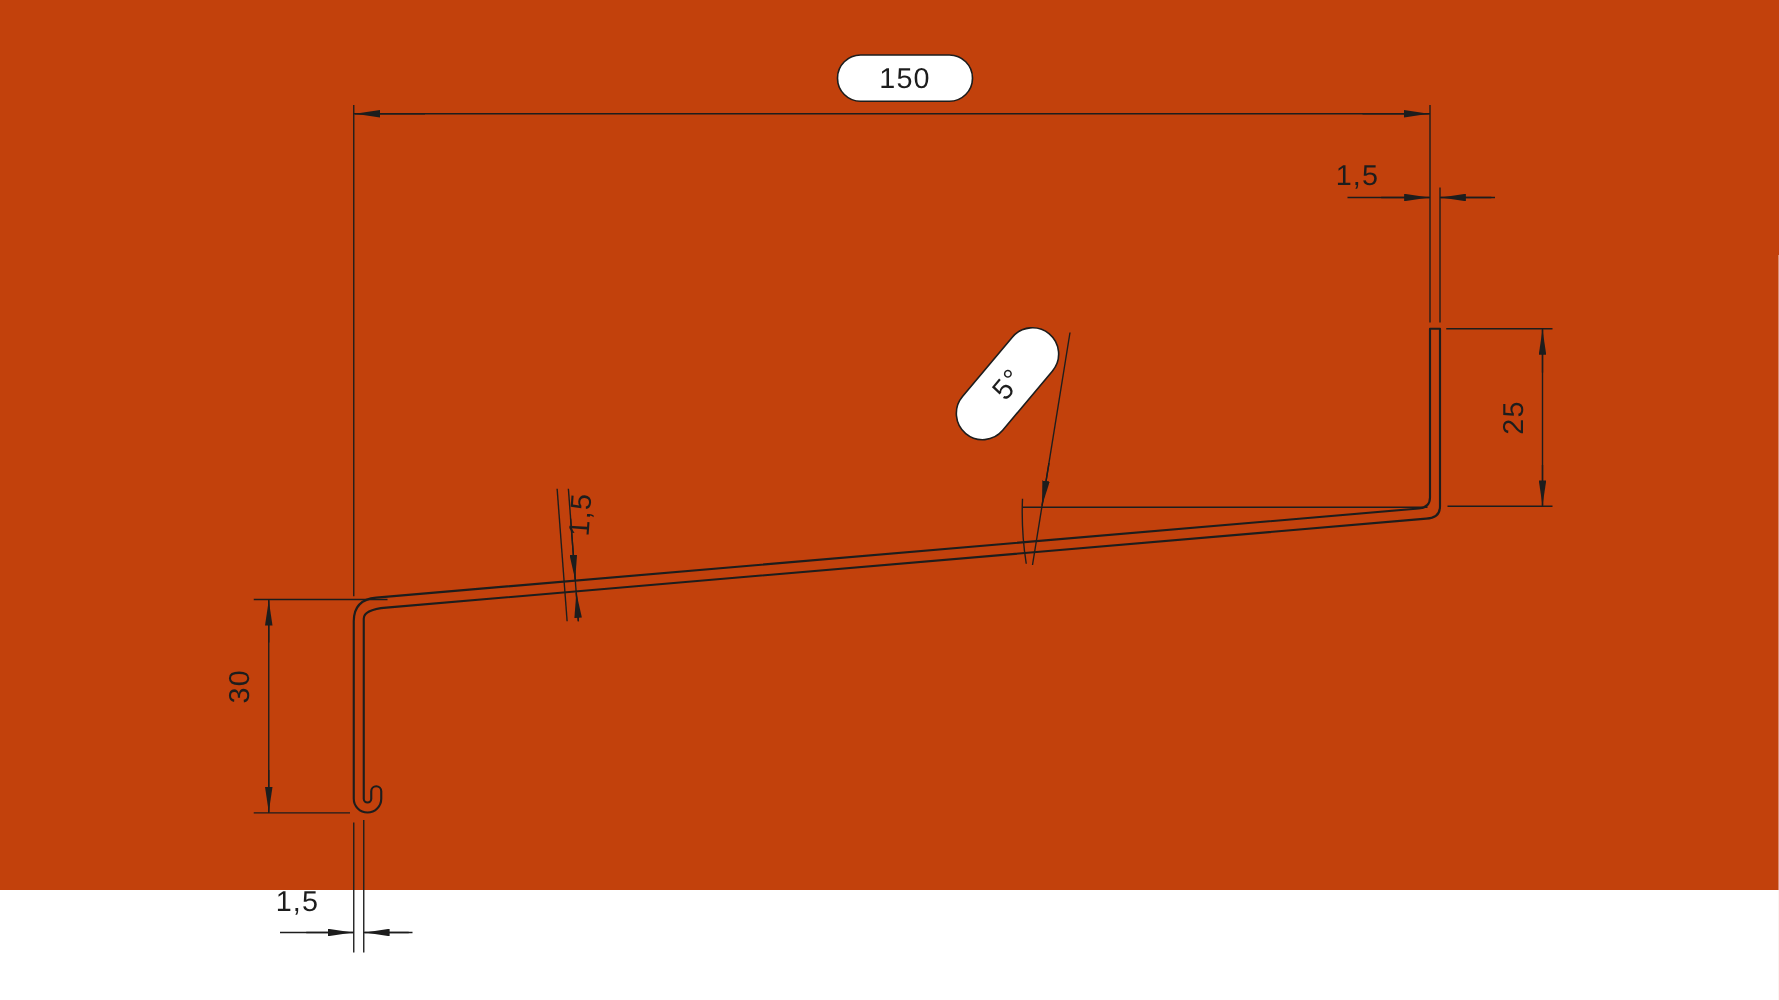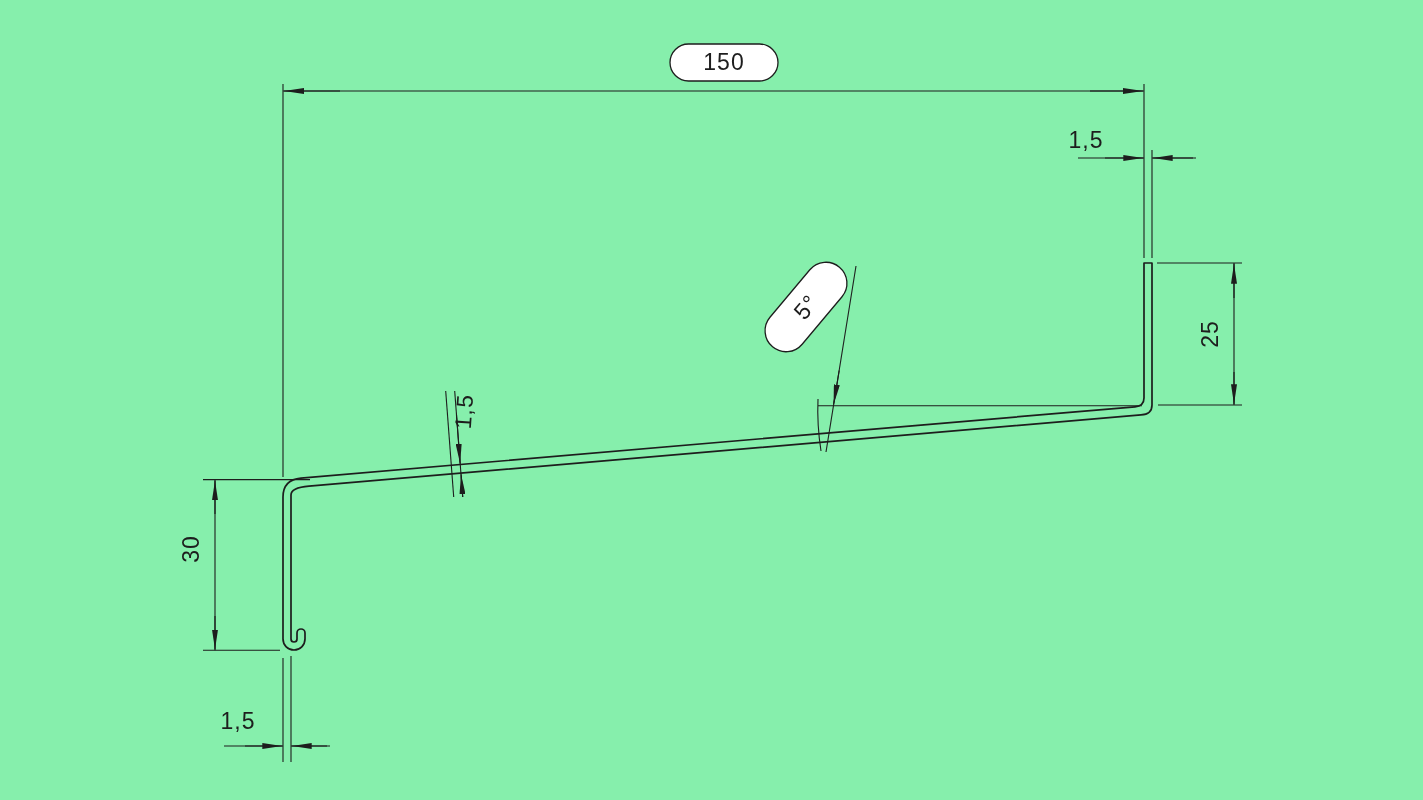--- a/index.html
+++ b/index.html
@@ -7,22 +7,22 @@
     padding: 0;
     background: #ffffff;
     width: 1423px;
     height: 800px;
     overflow: hidden;
     font-family: "Liberation Sans", sans-serif;
   }
   .stage {
     position: relative;
     width: 1423px;
-    height: 800px;
-    background: #86efac;
+    height: 712px;
+    background: #c2410c;
   }
   svg { display: block; }
   .thin  { stroke: #1d1d1d; stroke-width: 1.1; fill: none; }
   .thick { stroke: #1d1d1d; stroke-width: 1.7; fill: none; stroke-linejoin: round; }
   .oval  { stroke: #1d1d1d; stroke-width: 1.3; fill: #ffffff; }
   text   {
     fill: #1d1d1d;
     font-family: "Liberation Sans", sans-serif;
     font-size: 23px;
     letter-spacing: 1px;

